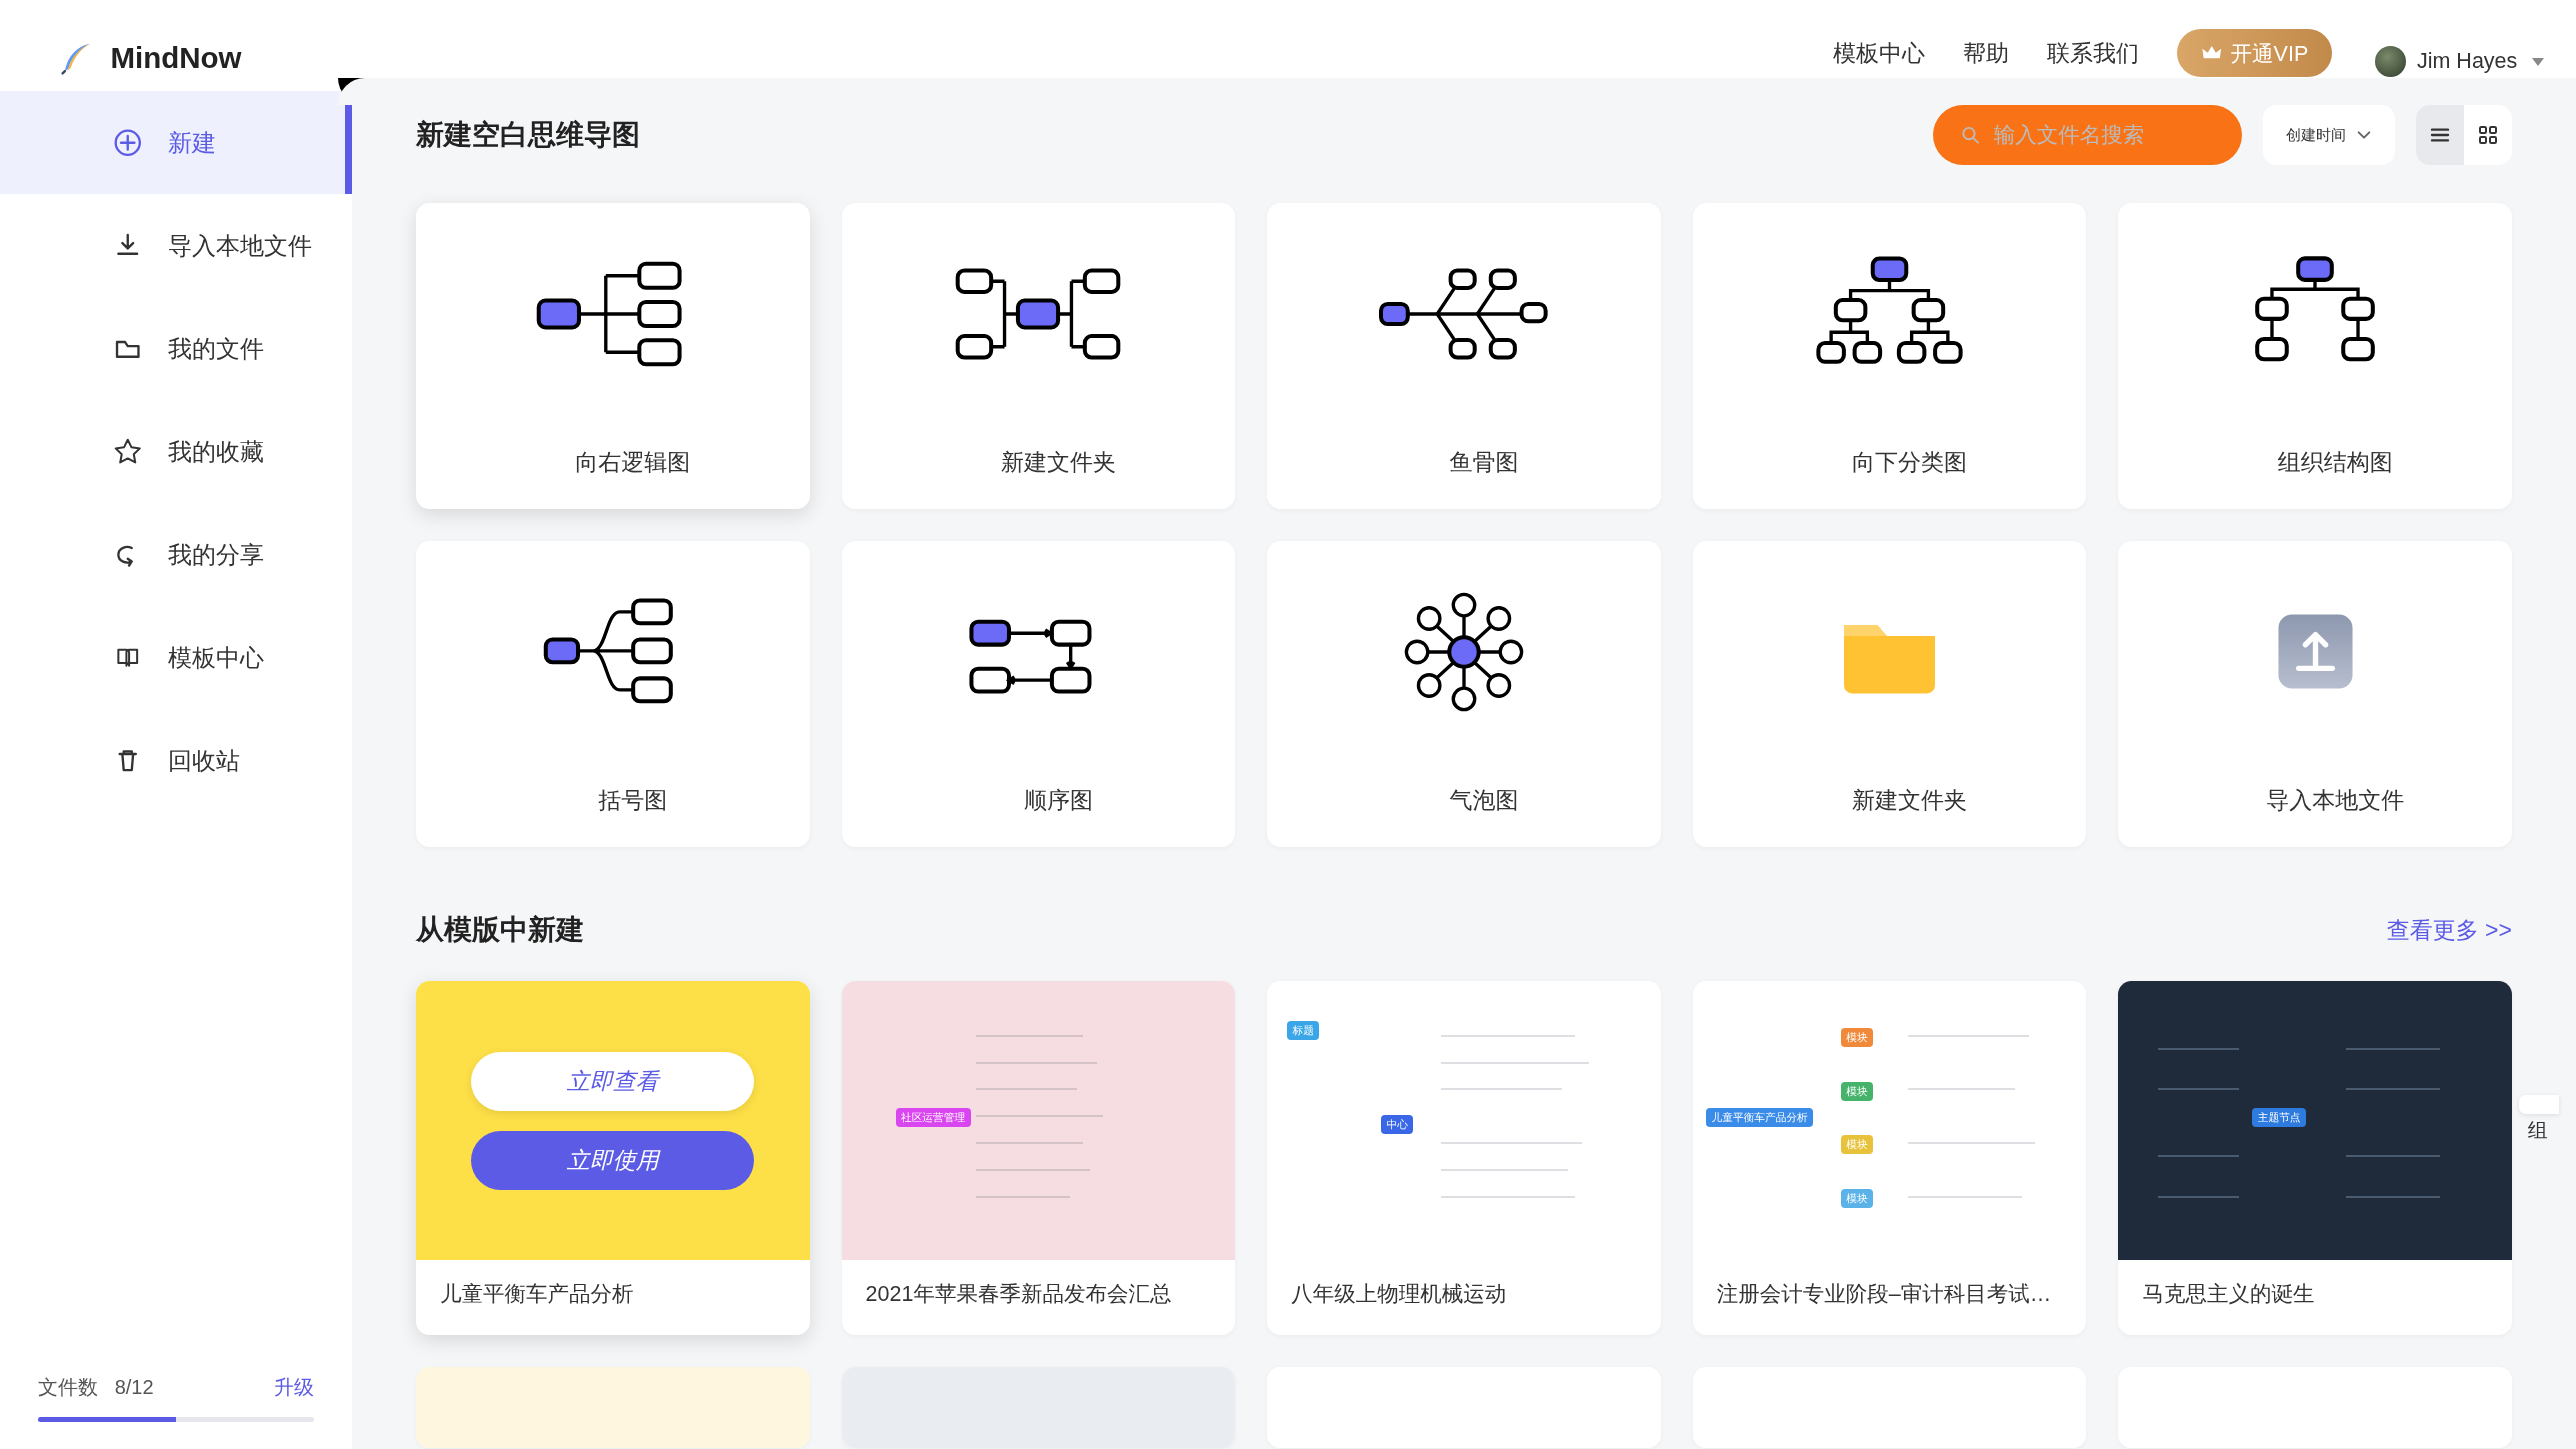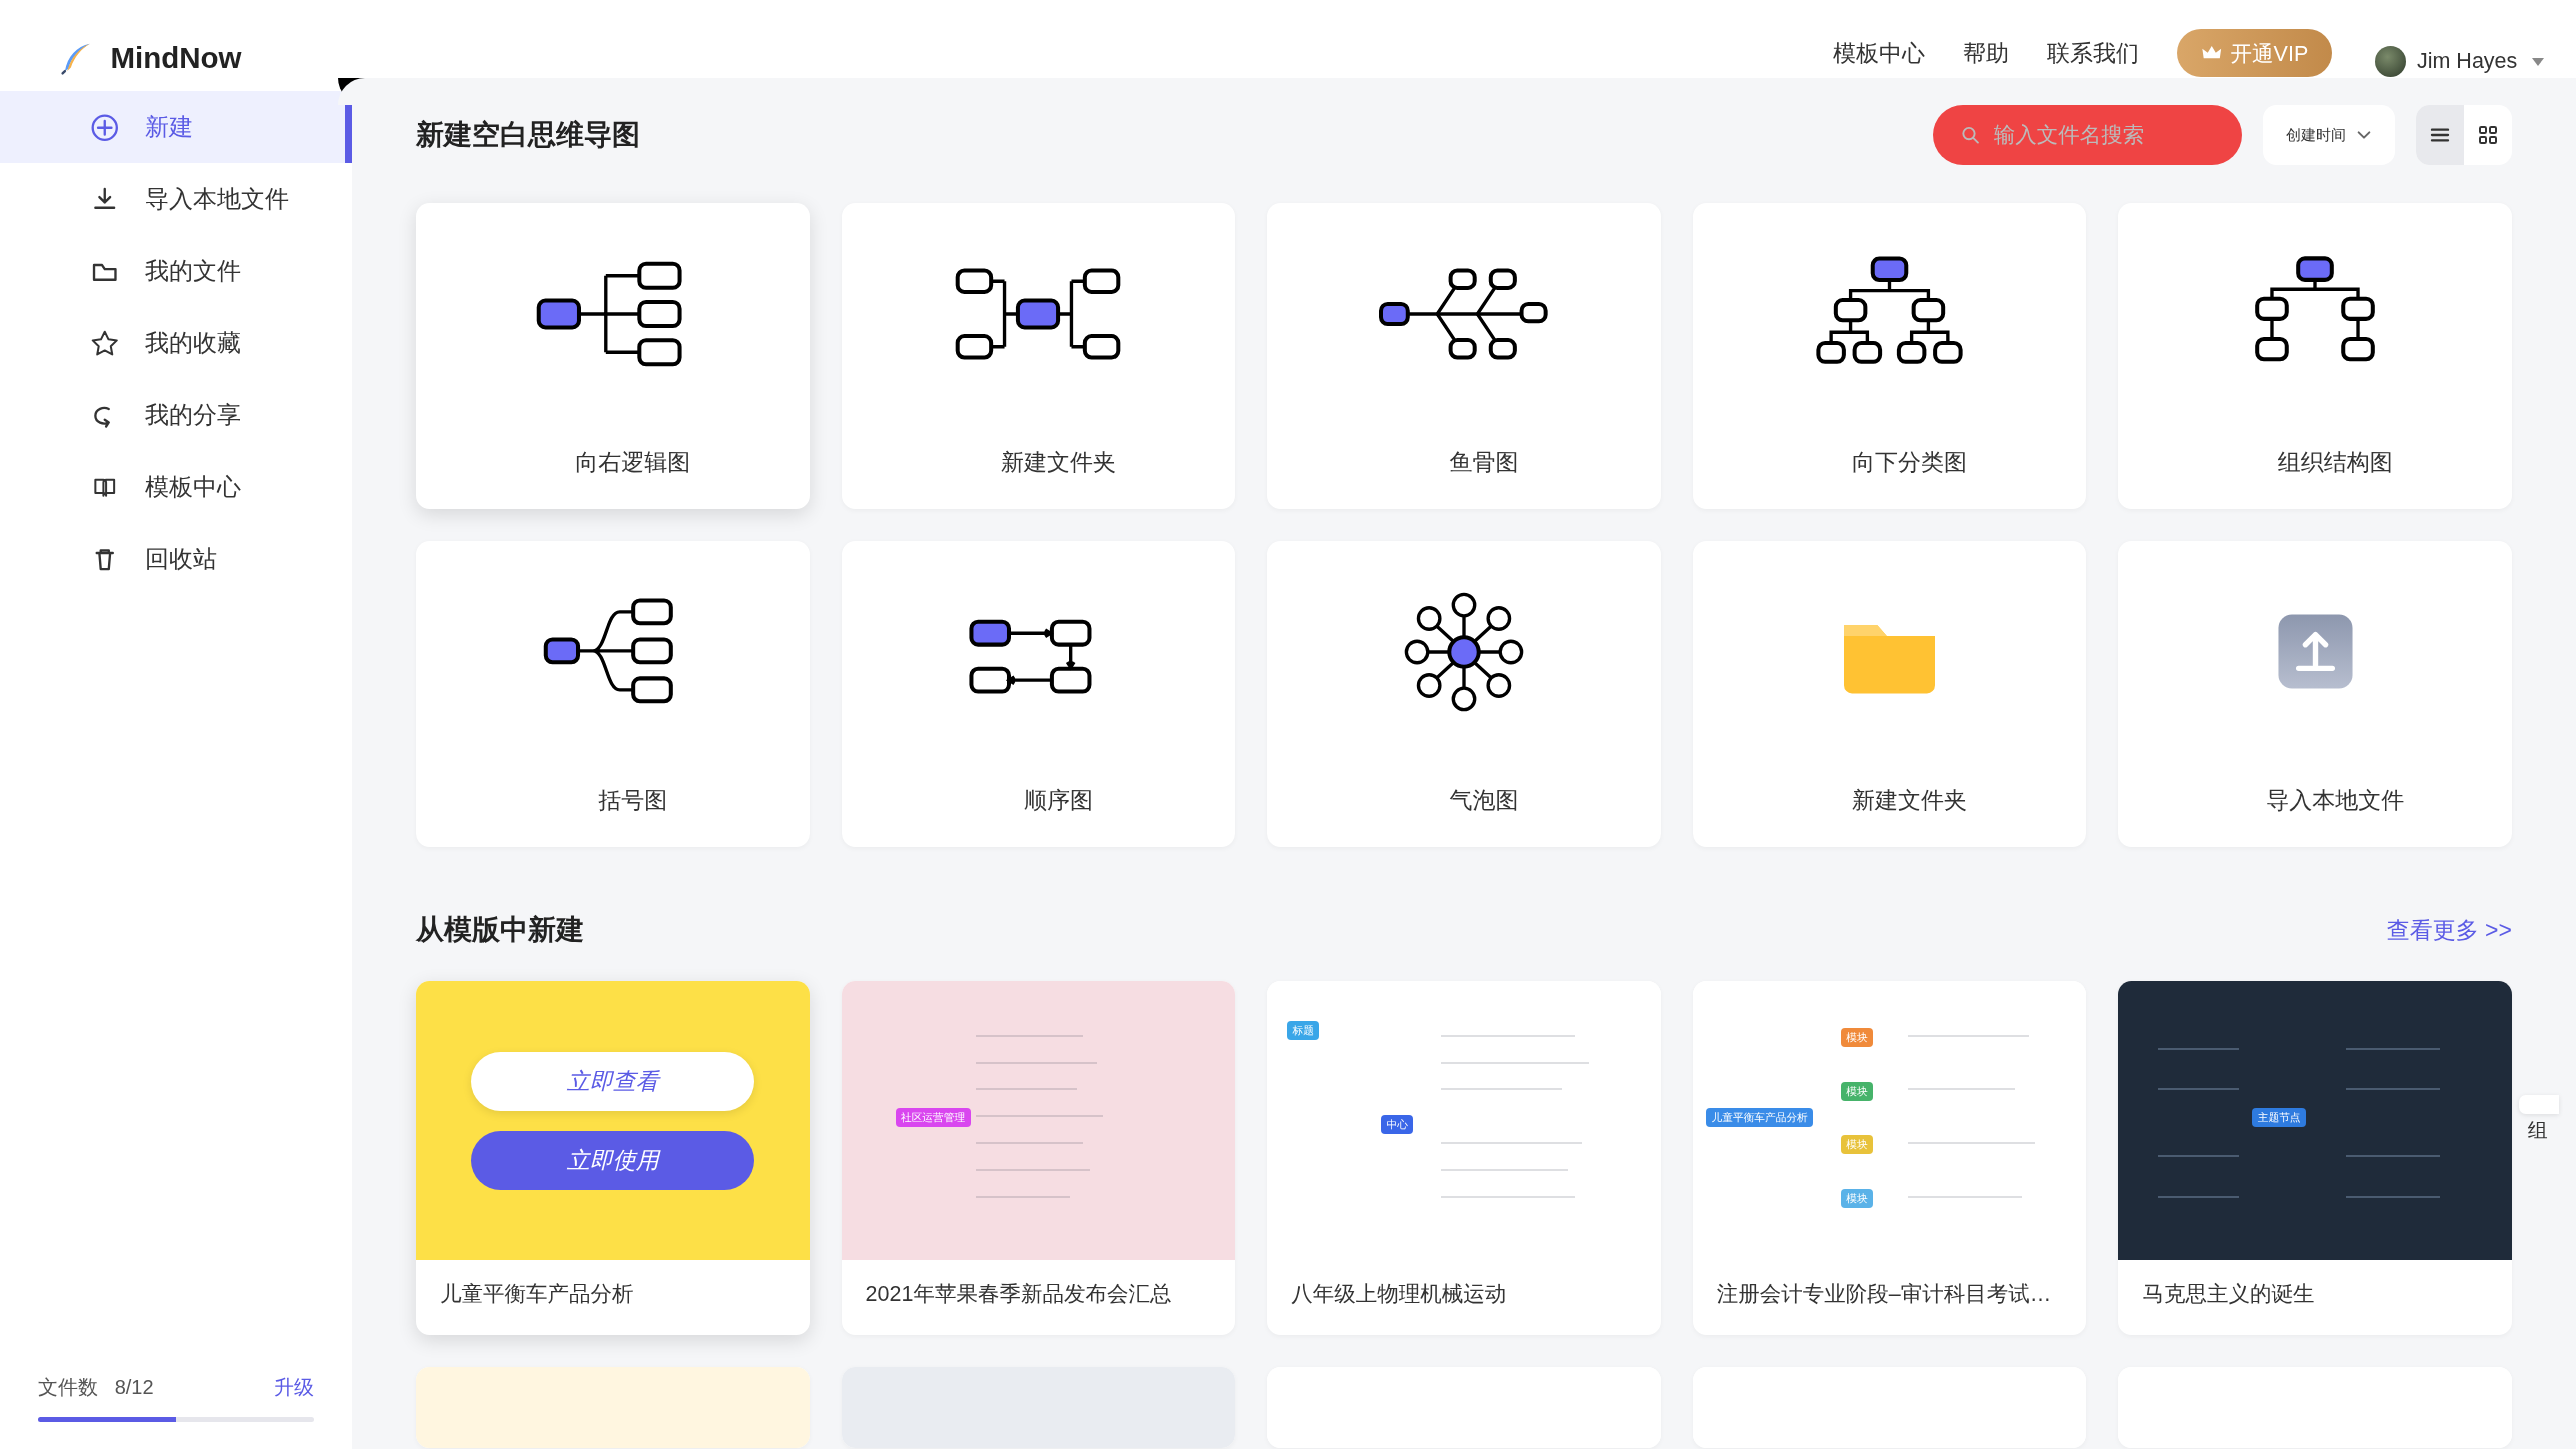--- a/index.html
+++ b/index.html
@@ -22,39 +22,39 @@
 
 
 .layout { display: flex; height: calc(1449px - 78px); }
 .sidebar { width: 352px; background: #fff; display: flex; flex-direction: column; position: relative; }
 .sidebar-corner { position: absolute; top: 0; right: -13.4px; width: 27px; height: 27px; background: #000; border-bottom-left-radius: 27px; z-index: 2; }
 .sidebar-corner::after { content:""; position:absolute; inset:0; background:#F5F6F8; border-top-left-radius:27px; }
 .main { flex: 1; background: #F5F6F8; overflow-y: auto; padding: 27px 64px 81px 64px; }
 
 
 .side-list { padding-top: 13.4px; }
-.side-item { display: flex; align-items: center; gap: 25.5px; height: 72px; padding-left: 90px; font-size: 24px; color: #333; cursor: pointer; position: relative; }
+.side-item { display: flex; align-items: center; gap: 25.5px; height: 103px; padding-left: 113px; font-size: 24px; color: #333; cursor: pointer; position: relative; }
 .side-item.active { background: #EEF0FE; color: #5B5BE5; font-weight: 500; }
 .side-item.active::after { content: ""; position: absolute; right: 0; top: 0; bottom: 0; width: 6.7px; background: #5B5BE5; }
 .side-icon { width: 29.5px; height: 29.5px; display: flex; align-items: center; justify-content: center; color: inherit; }
 
 
 .side-footer { margin-top: auto; padding: 20px 38px 27px 38px; font-size: 20px; }
 .side-footer-row { display: flex; justify-content: space-between; margin-bottom: 16px; }
 .file-count-label { color: #555; }
 .file-count-val { color: #555; }
 .upgrade-link { color: #5B5BE5; }
 .progress { height: 5.4px; background: #E6E6EC; border-radius: 2.7px; overflow: hidden; }
 .progress-fill { height: 100%; background: #5B5BE5; width: 50%; }
 
 
 .main-top { display: flex; align-items: center; margin-bottom: 38px; }
 .section-title { font-size: 28px; font-weight: 600; color: #222; }
 .main-top-spacer { flex: 1; }
-.search-wrap { display: flex; align-items: center; gap: 13.4px; background: #ef4444; border-radius: 32px; padding: 0 27px; height: 60px; width: 309px; }
+.search-wrap { display: flex; align-items: center; gap: 13.4px; background: #f97316; border-radius: 32px; padding: 0 27px; height: 60px; width: 309px; }
 .search-input { border: none; outline: none; background: transparent; font-size: 21.5px; color: #333; width: 100%; }
 .search-input::placeholder { color: #bbb; }
 .sort-wrap { display: flex; align-items: center; gap: 9.4px; background: #fff; border-radius: 13.4px; padding: 0 23px; height: 60px; margin-left: 21.5px; font-size: 15px; color: #333; cursor: pointer; }
 .view-toggle { display: flex; background: #fff; border-radius: 13.4px; height: 60px; margin-left: 21.5px; overflow: hidden; }
 .view-btn { width: 48px; display: flex; align-items: center; justify-content: center; cursor: pointer; }
 .view-btn.active { background: #E8E9ED; }
 
 
 .tpl-grid { display: grid; grid-template-columns: repeat(5, 1fr); gap: 32px; margin-bottom: 64px; }
 .tpl-card { background: #fff; border-radius: 13.4px; overflow: hidden; box-shadow: 0 1.3px 5.4px rgba(0,0,0,0.04); cursor: pointer; }

